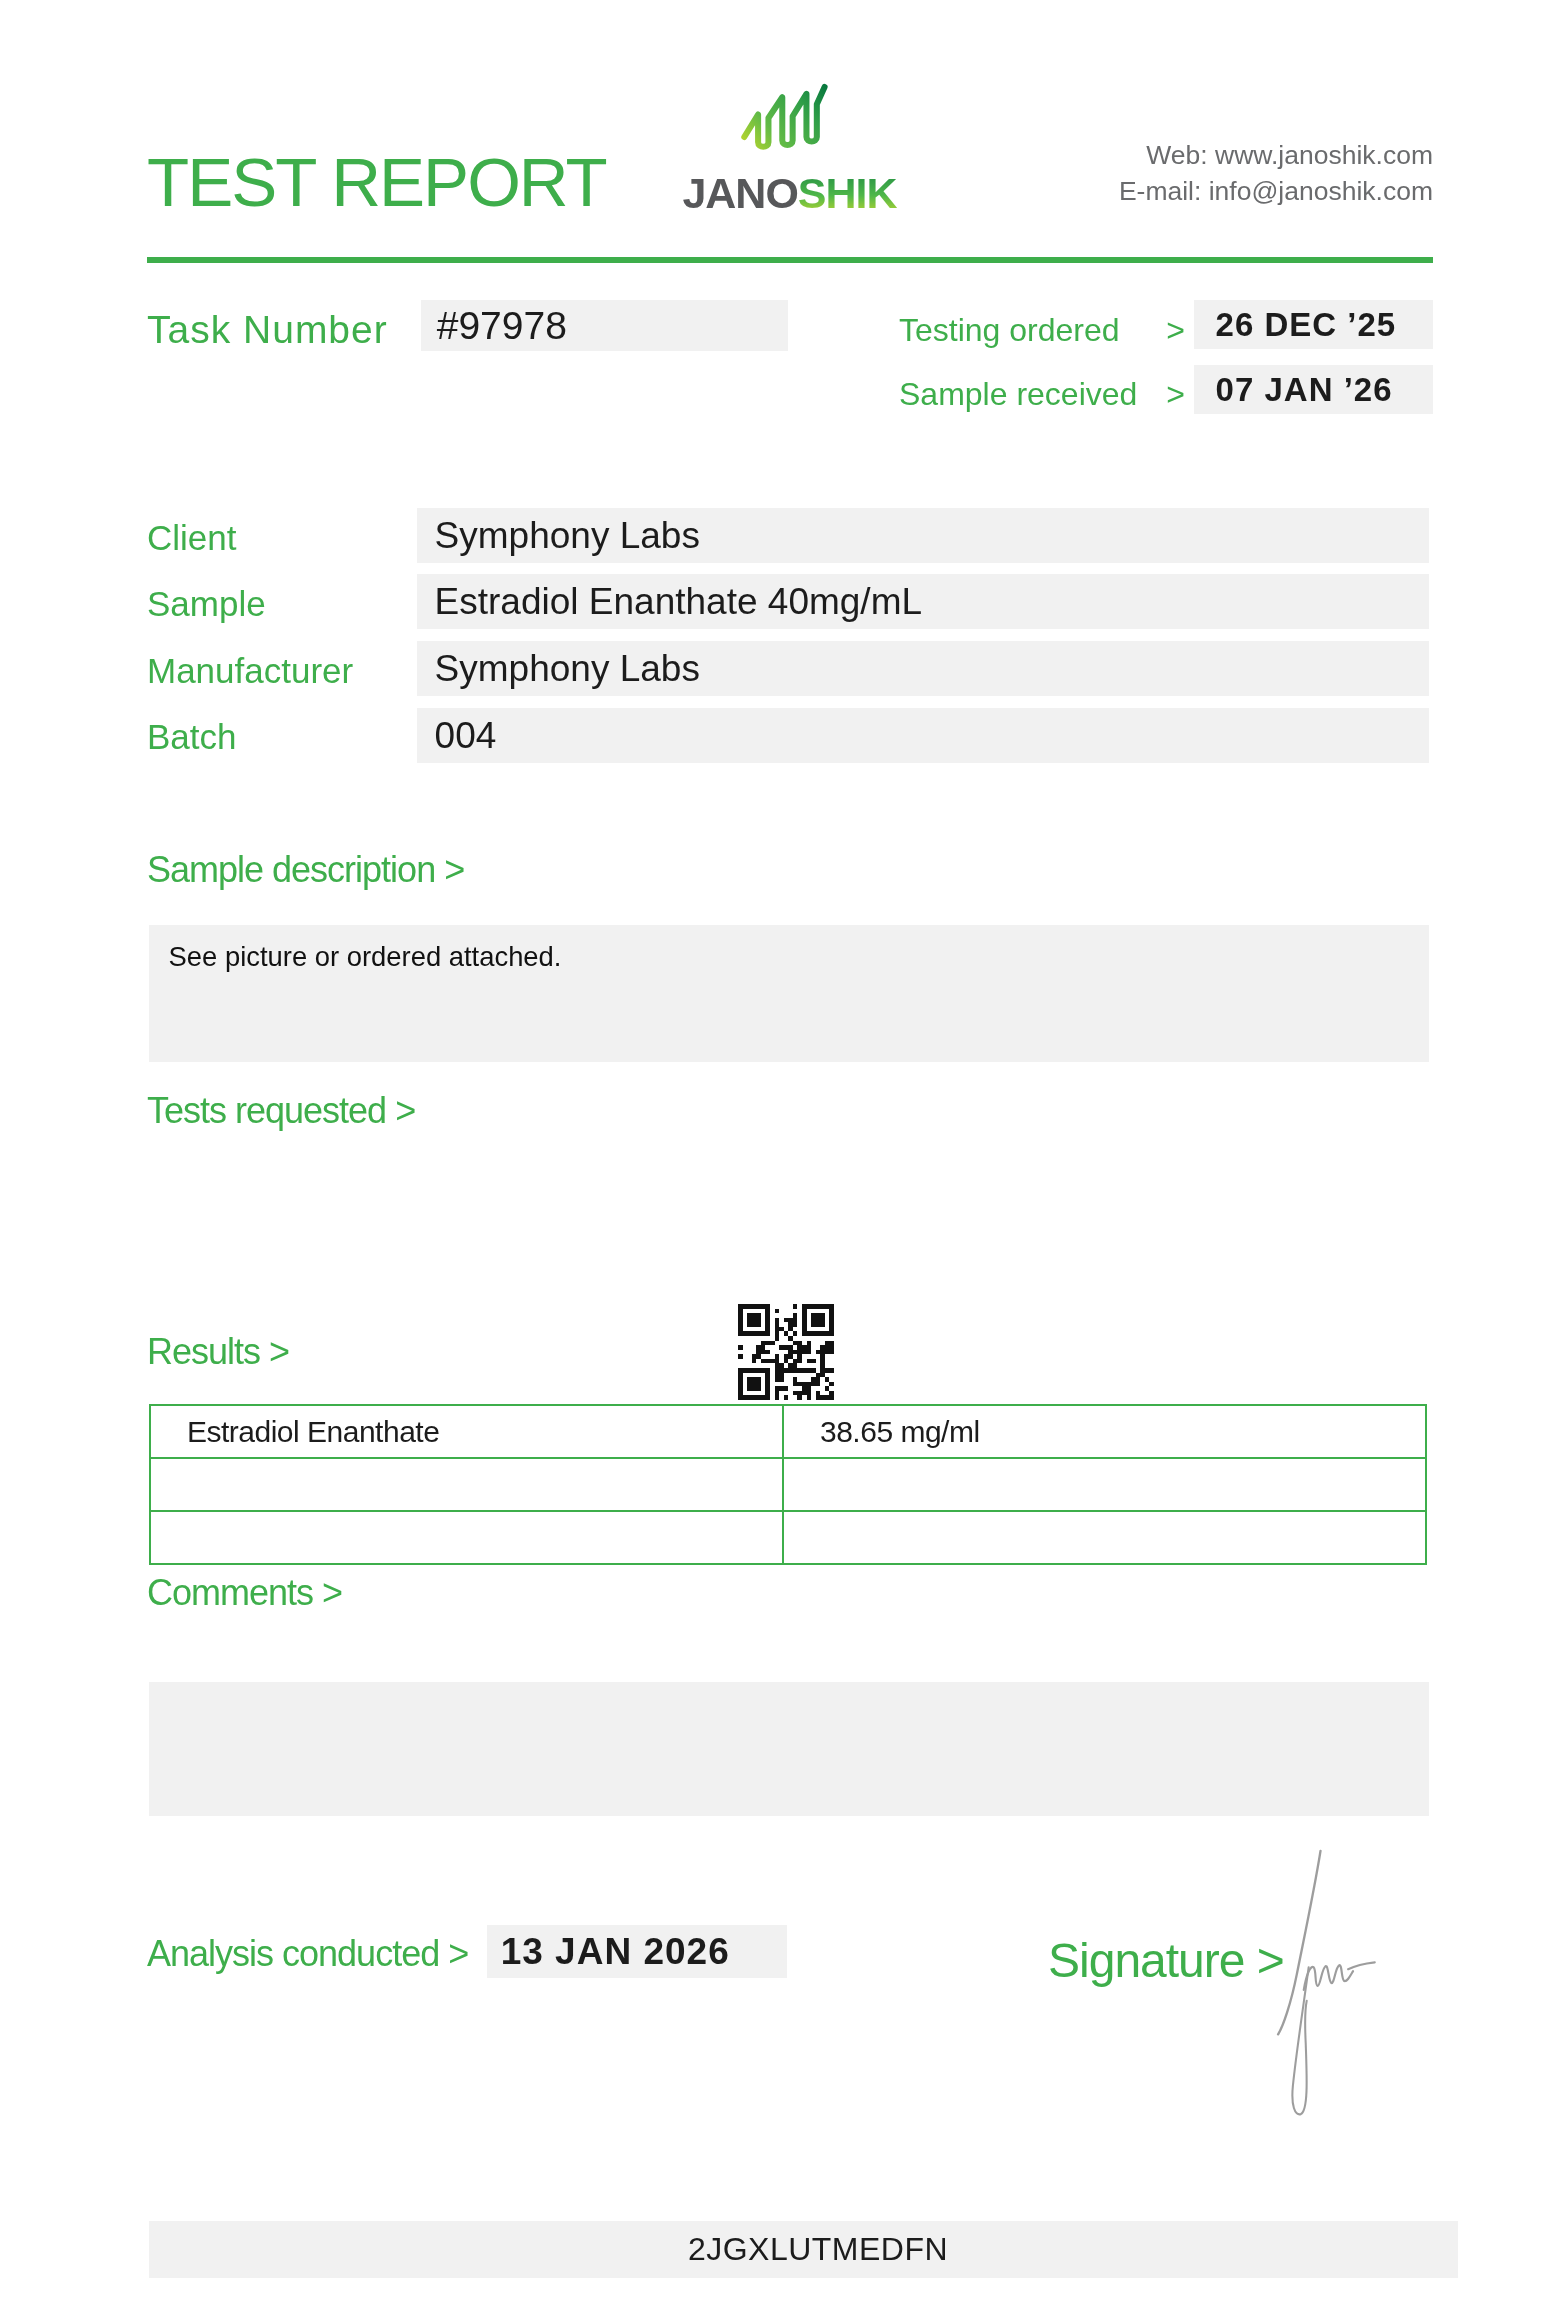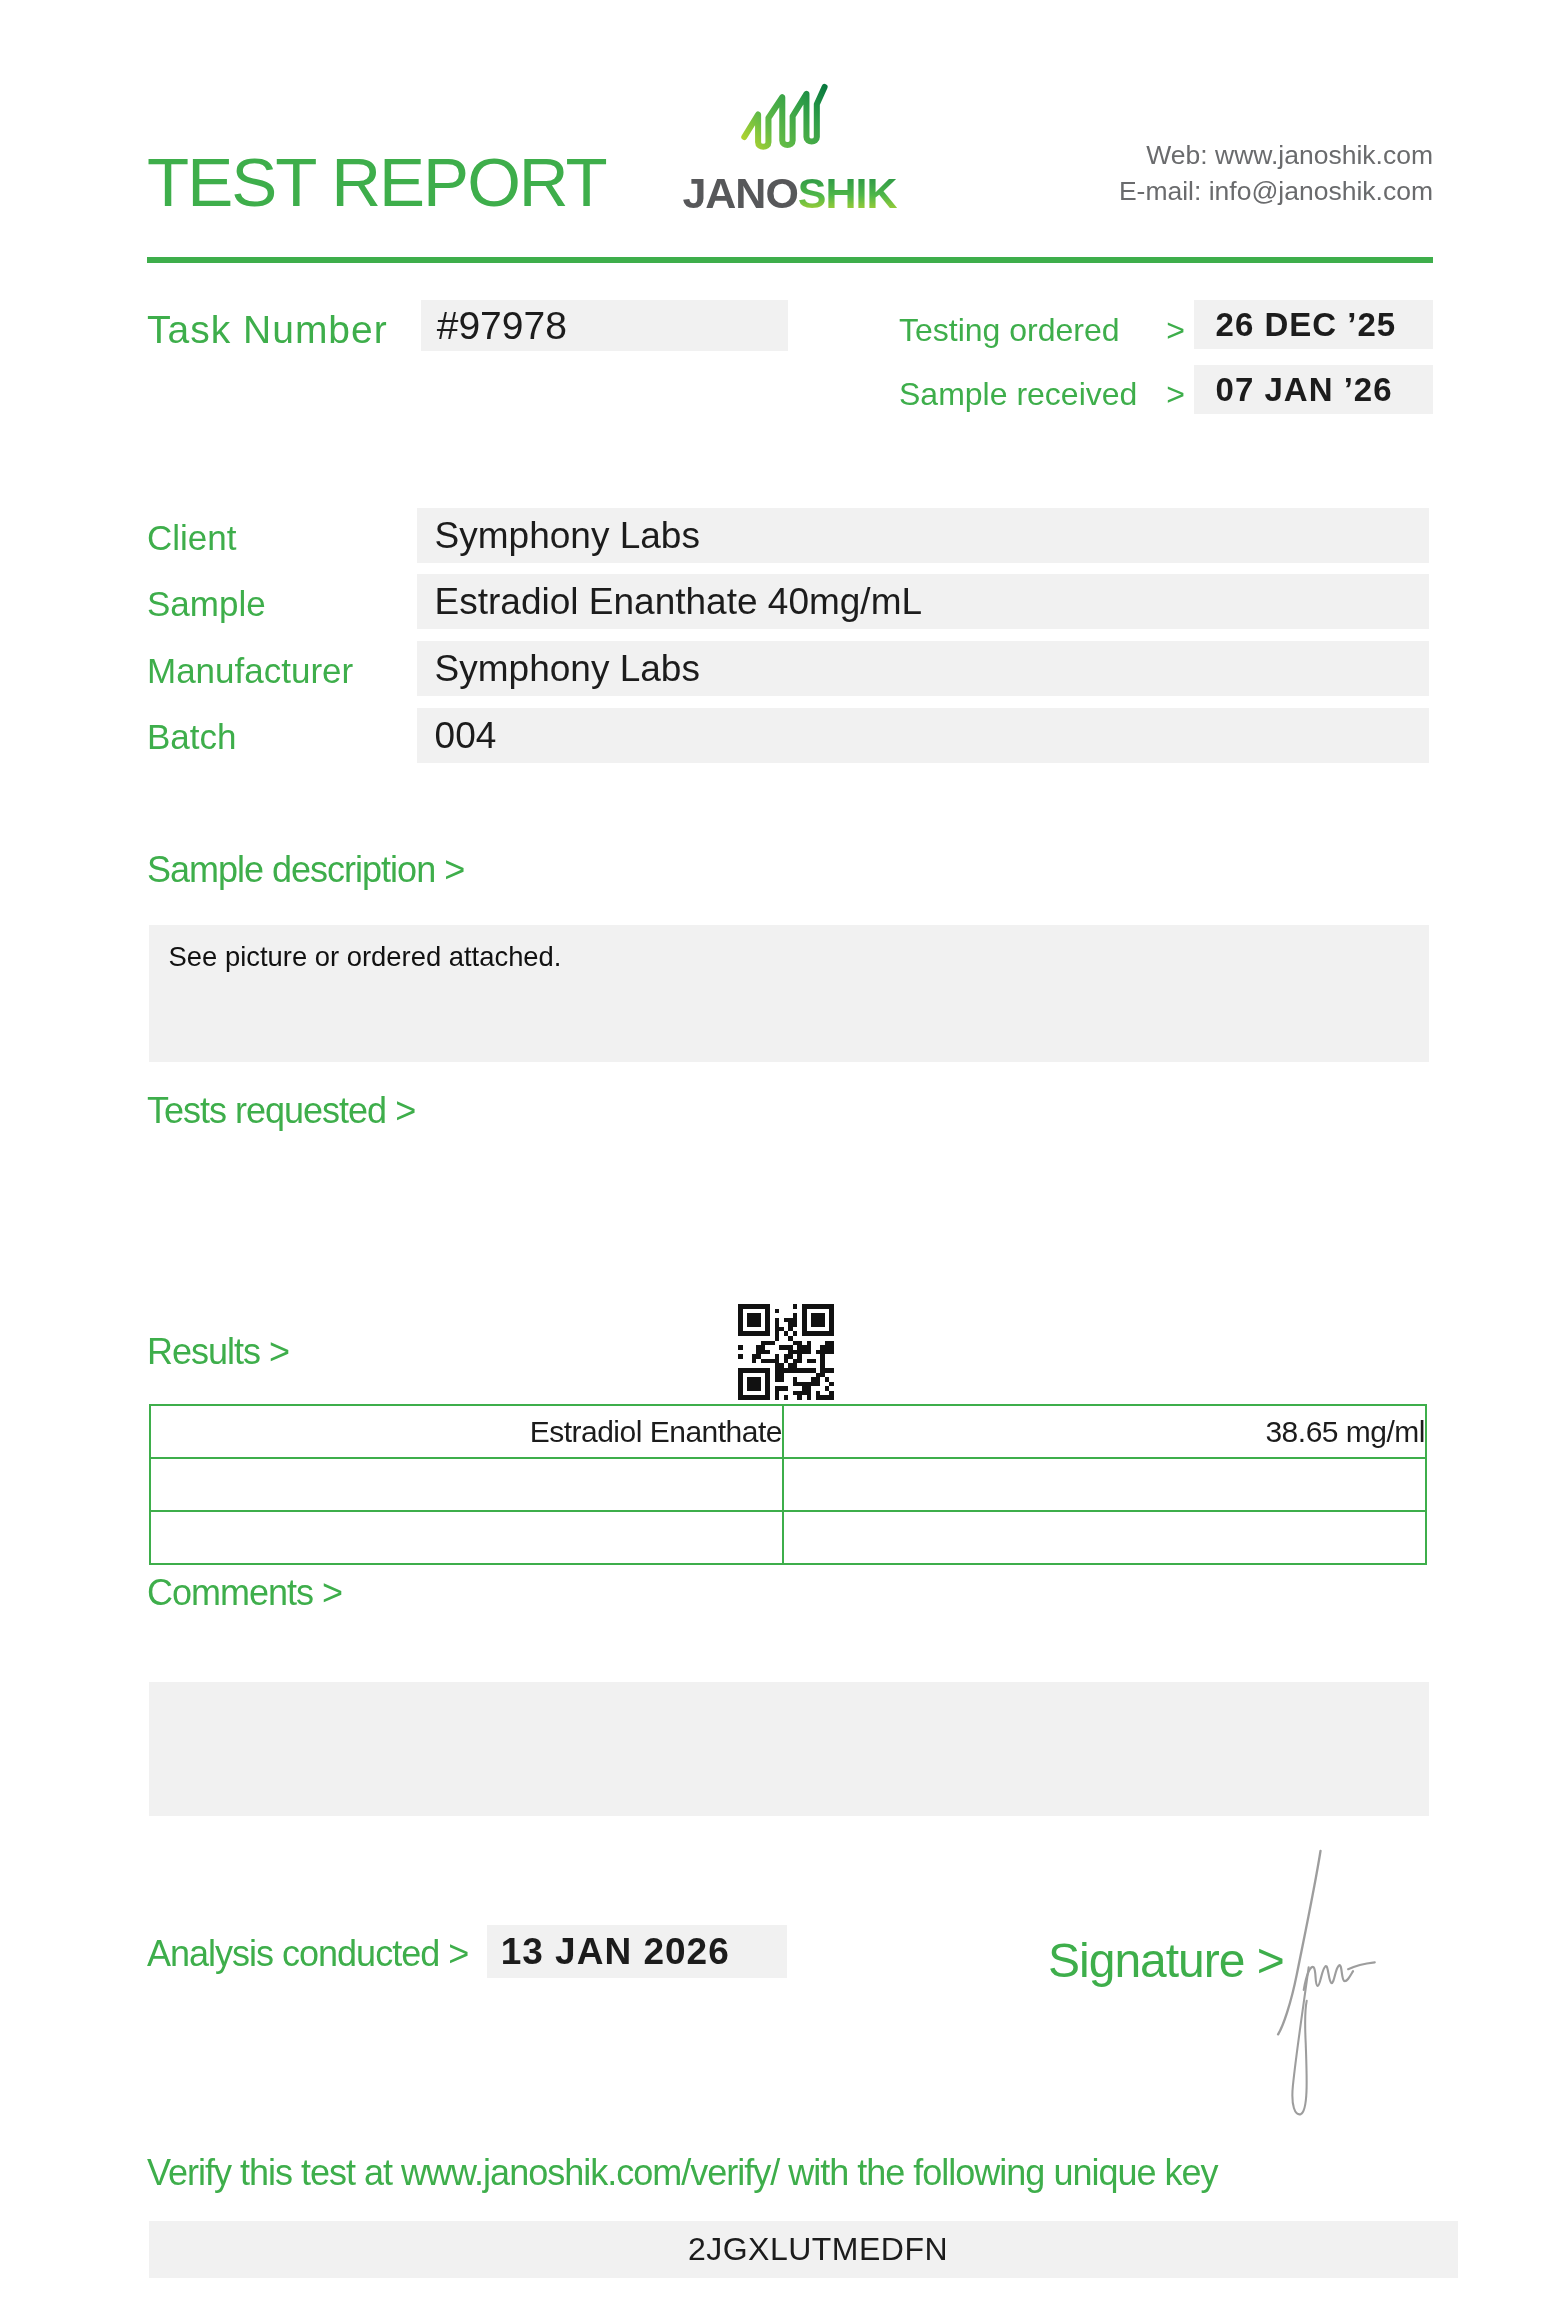--- a/index.html
+++ b/index.html
@@ -49,21 +49,21 @@
     padding-left:17.6px; box-sizing:border-box; white-space:nowrap;}
   .section-heading{left:147px; font-size:36px; letter-spacing:-1px; white-space:nowrap;}
   .text-box{left:149px; width:1280px; font-size:27.4px; padding:15.7px 19.6px;
     box-sizing:border-box; color:#111;}
   .qr{left:738px; top:1304px; width:96px; height:96px;}
   .results-table{
     left:149px; top:1404px; width:1278px; border:2.9px solid #3EAE4B;
     display:grid; grid-template-columns:633px 1fr; background:#fff; box-sizing:border-box;
   }
   .cell{height:51px; font-size:30px; letter-spacing:-0.5px; line-height:51px;
-    padding-left:17px; border-bottom:2.9px solid #3EAE4B; white-space:nowrap; overflow:hidden;text-align:right;}
+    padding-left:36px; border-bottom:2.9px solid #3EAE4B; white-space:nowrap; overflow:hidden;}
   .cell.c1{border-right:2.9px solid #3EAE4B;}
   .cell.last{border-bottom:none;}
   .analysis-label{left:147px; top:1933px; font-size:36px; letter-spacing:-1px; white-space:nowrap;}
   .analysis-value{left:487px; top:1925px; width:300px; height:53px; font-size:37px;
     font-weight:700; letter-spacing:1px; line-height:53px; padding-left:13.7px; box-sizing:border-box;}
   .signature-label{left:1048px; top:1933px; font-size:48px; letter-spacing:-1px; white-space:nowrap;}
   .signature{left:1257px; top:1841px; width:129px; height:286px;}
   .verify-line{left:147px; top:2152px; width:1294px; font-size:36px;
     letter-spacing:-1px; white-space:nowrap;}
   .key-box{left:149px; top:2221px; width:1280px; height:57px; text-align:center;
@@ -164,17 +164,16 @@
 
   <div class="abs signature">
     <svg viewBox="0 0 130 290" width="129" height="286" fill="none" stroke="#8d8d8d" stroke-linecap="round" stroke-width="2.4" opacity="0.85">
       <path d="M64 10 C58 48 48 95 40 135 C34 165 26 188 21 196"></path>
       <path d="M52 128 C47 165 40 210 36 248 C34 268 38 279 44 277 C52 273 50 236 49 205 C48 185 48 172 50 162" stroke-width="2.1"></path>
       <path d="M47 151 C50 134 54 126 57 128 C60 131 58 146 61 147 C64 147 65 130 69 127 C72 125 72 142 75 144 C78 145 79 128 83 126 C86 125 85 140 88 142 C91 143 94 137 97 132" stroke-width="2.2"></path>
       <path d="M92 130 C100 126 110 124 119 123" stroke-width="2.2"></path>
     </svg>
   </div>
 
-  <div class="abs verify-line green">Verify this test at www.janoshik.com/verify/ with the following unique key</div>
   <div class="abs key-box gbox">2JGXLUTMEDFN</div>
 
 </div>
 
 
 </body></html>

